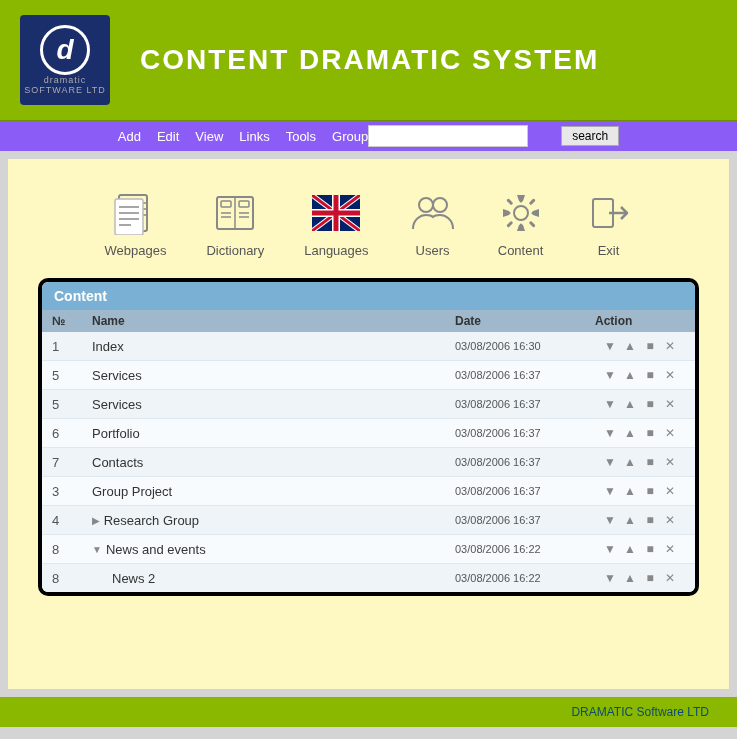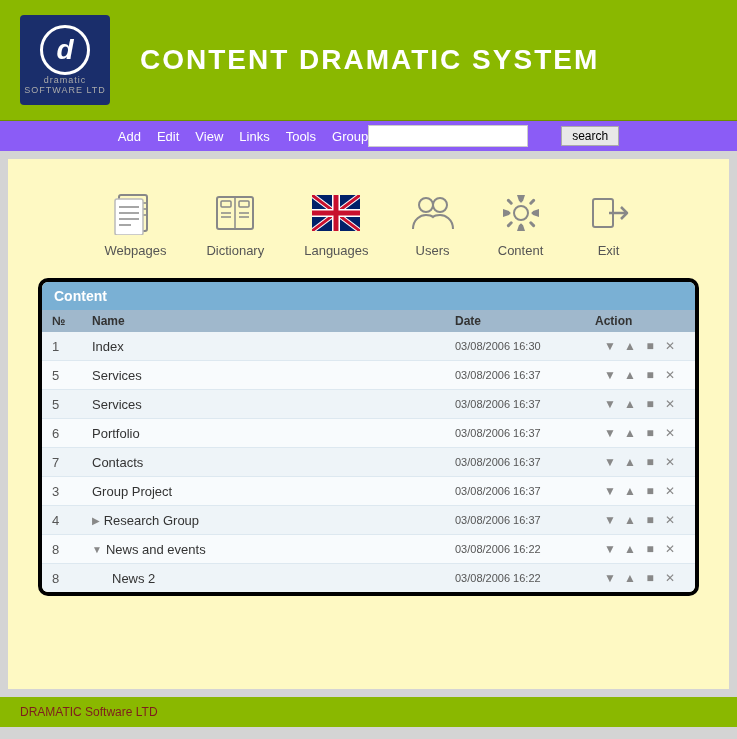--- a/index.html
+++ b/index.html
@@ -49,21 +49,21 @@
     .row-name { flex: 1; color: #333; display: flex; align-items: center; gap: 4px; }
     .row-date { width: 140px; color: #555; font-size: 11px; }
     .row-actions { width: 90px; display: flex; gap: 2px; align-items: center; justify-content: center; }
 
     .action-btn { width: 18px; height: 18px; display: flex; align-items: center; justify-content: center; cursor: pointer; color: #888; font-size: 12px; }
 
     .expand-arrow { font-size: 10px; color: #888; }
     .collapse-arrow { font-size: 10px; color: #888; }
 
     
-    .footer { background: #8ab800; padding: 8px 20px; color: #7f1d1d; font-size: 12px; }
+    .footer { background: #8ab800; padding: 8px 28px; color: #0c4a6e; font-size: 12px; text-align: right; }
 
     
     svg { fill: #888; }
   </style>
 </head>
 <body>
 
 <div>
 
   <div class="header">

